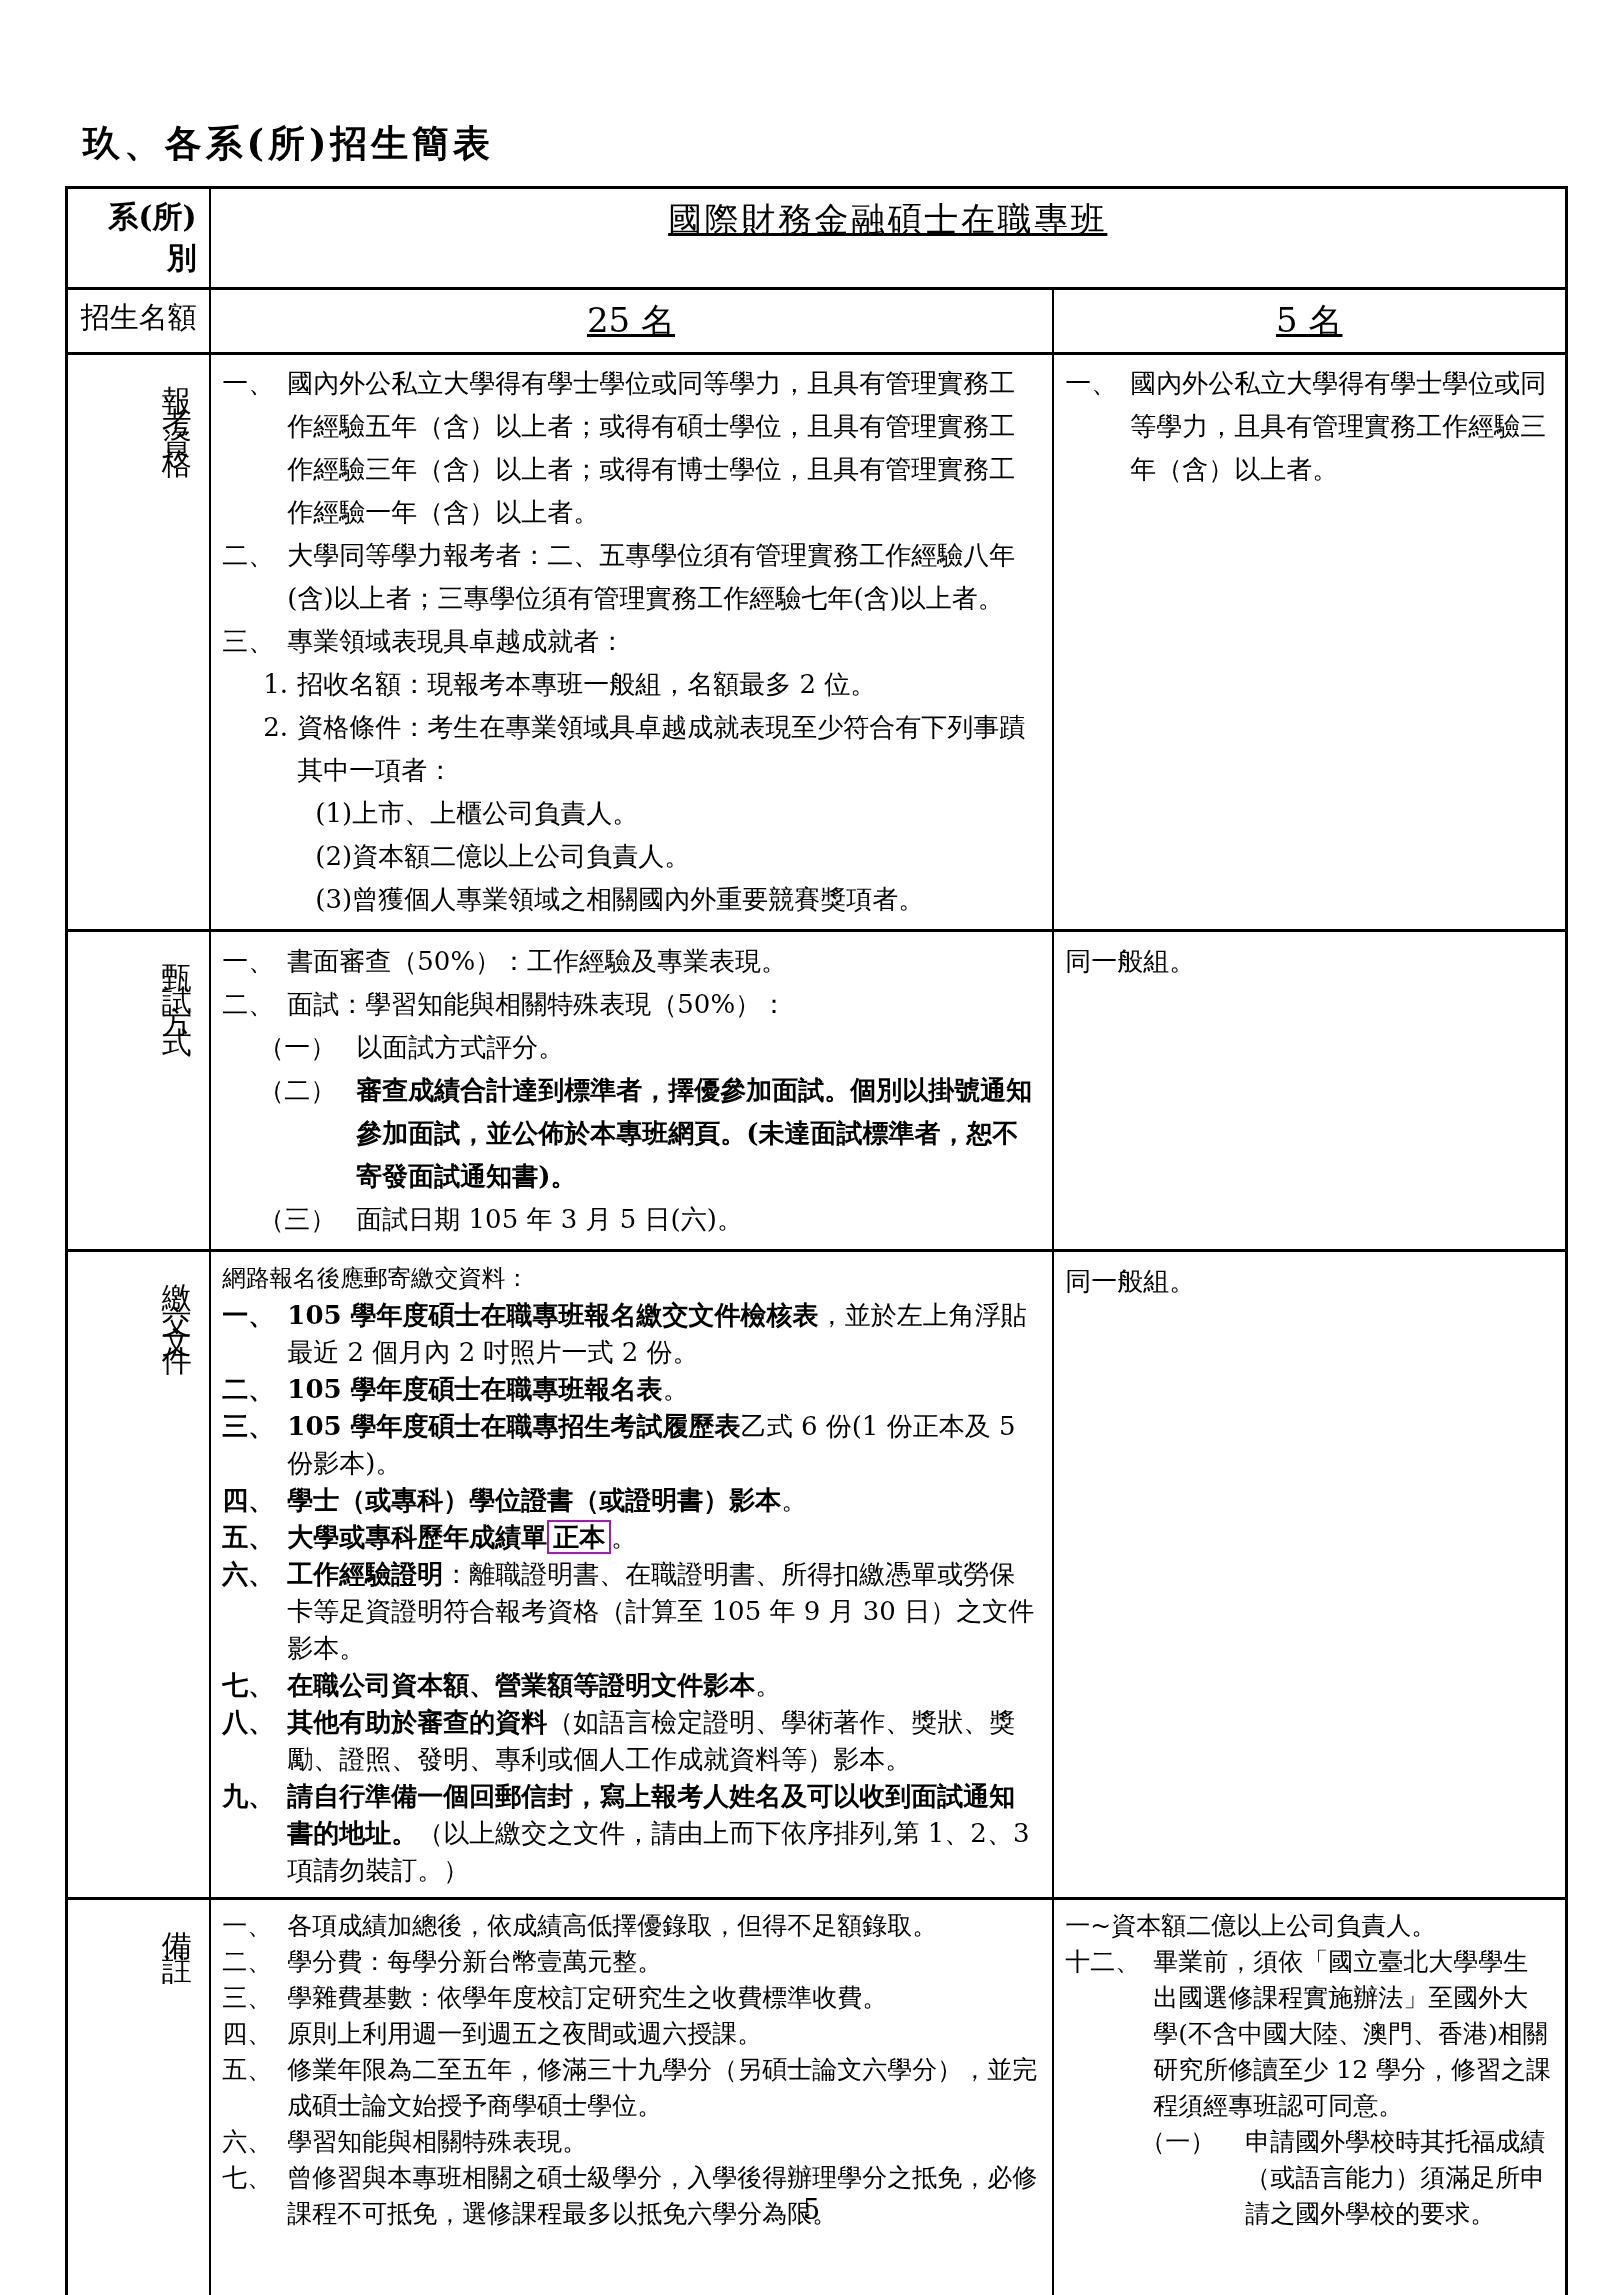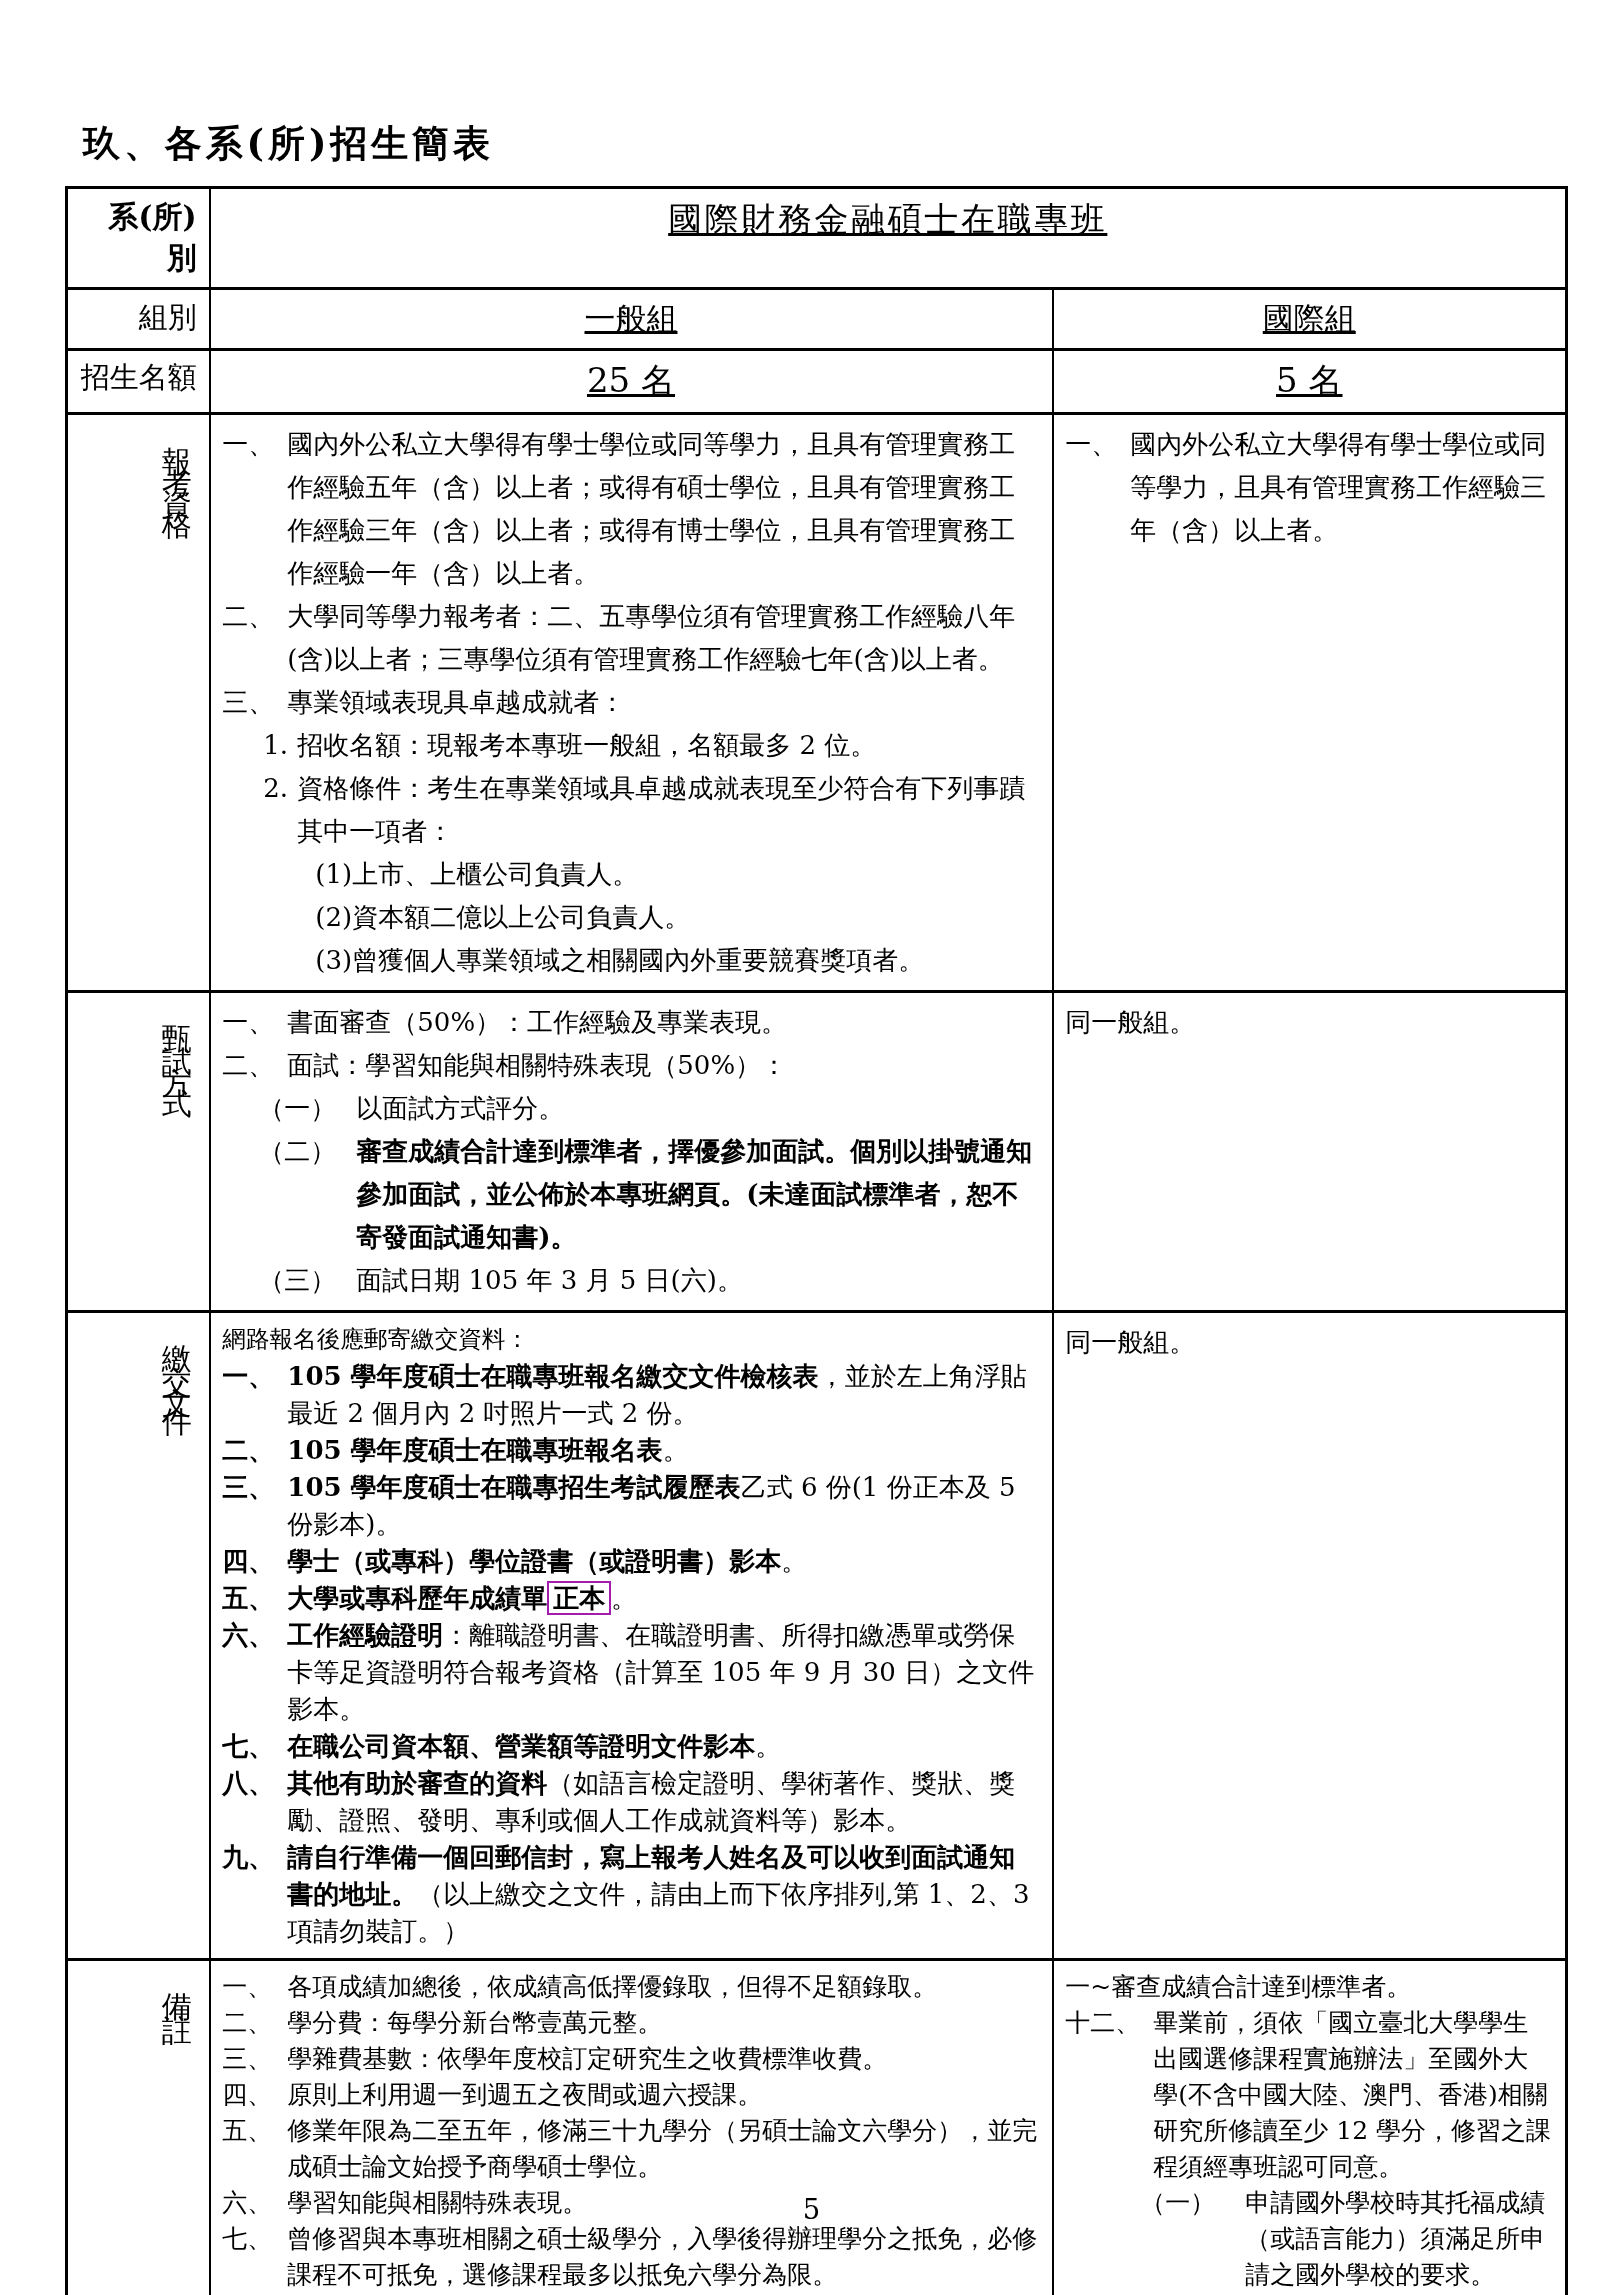--- a/index.html
+++ b/index.html
@@ -78,25 +78,20 @@
       <col class="c-general">
       <col class="c-intl">
     </colgroup>
 
   <tbody>
       <tr class="r-dept">
     <td class="label-cell label-bold">系(所)別</td>
     <td class="center-cell dept-value" colspan="2">國際財務金融碩士在職專班</td>
   </tr>
 
-  <tr class="r-group">
-    <td class="label-cell">組別</td>
-    <td class="center-cell group-value">一般組</td>
-    <td class="center-cell group-value">國際組</td>
-  </tr>
 
   <tr class="r-quota">
     <td class="label-cell">招生名額</td>
     <td class="center-cell quota-value">25 名</td>
     <td class="center-cell quota-value">5 名</td>
   </tr>
 
   <tr class="r-elig">
     <td class="label-cell">
       <span class="vlabel">報考資格</span>
@@ -242,21 +237,21 @@
             <span class="m">六、</span>
             <span class="t">學習知能與相關特殊表現。</span>
           </div>
       <div class="item">
             <span class="m">七、</span>
             <span class="t">曾修習與本專班相關之碩士級學分，入學後得辦理學分之抵免，必修課程不可抵免，選修課程最多以抵免六學分為限。</span>
           </div>
 
     </td>
     <td class="remarks-cell">
-      <div>一~審查成績合計達到標準者。</div>
+      <div>一~資本額二億以上公司負責人。</div>
       <div class="item">
             <span class="m" style="min-width:88px">十二、</span>
             <span class="t">畢業前，須依「國立臺北大學學生出國選修課程實施辦法」至國外大學(不含中國大陸、澳門、香港)相關研究所修讀至少 12 學分，修習之課程須經專班認可同意。</span>
           </div>
       <div class="item rsub">
             <span class="m">（一）</span>
             <span class="t">申請國外學校時其托福成績（或語言能力）須滿足所申請之國外學校的要求。</span>
           </div>
 
     </td>

